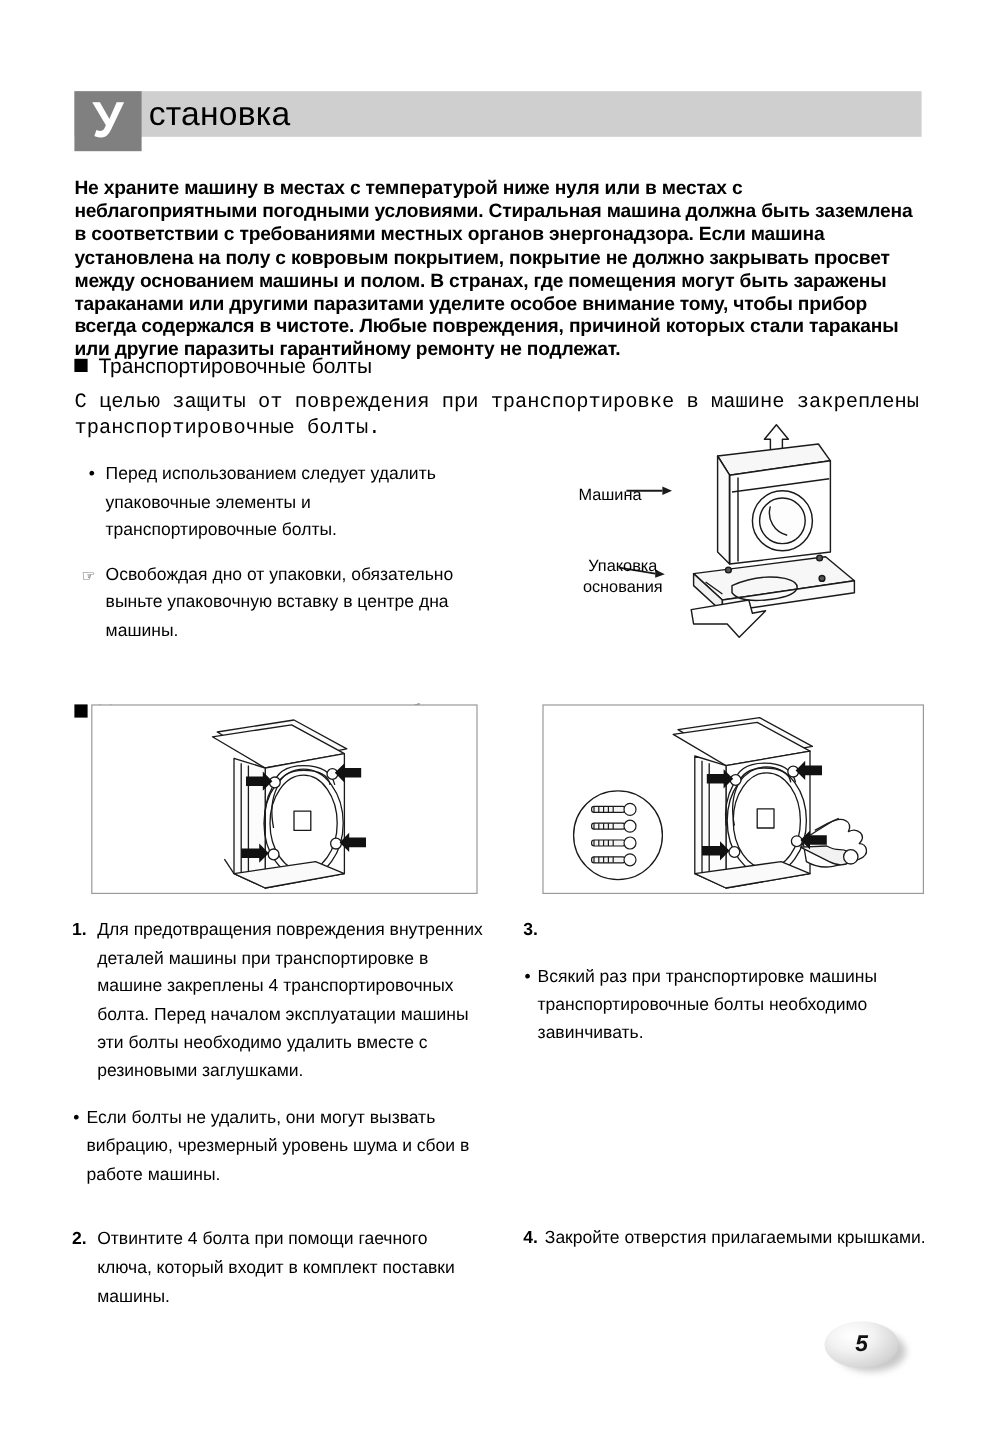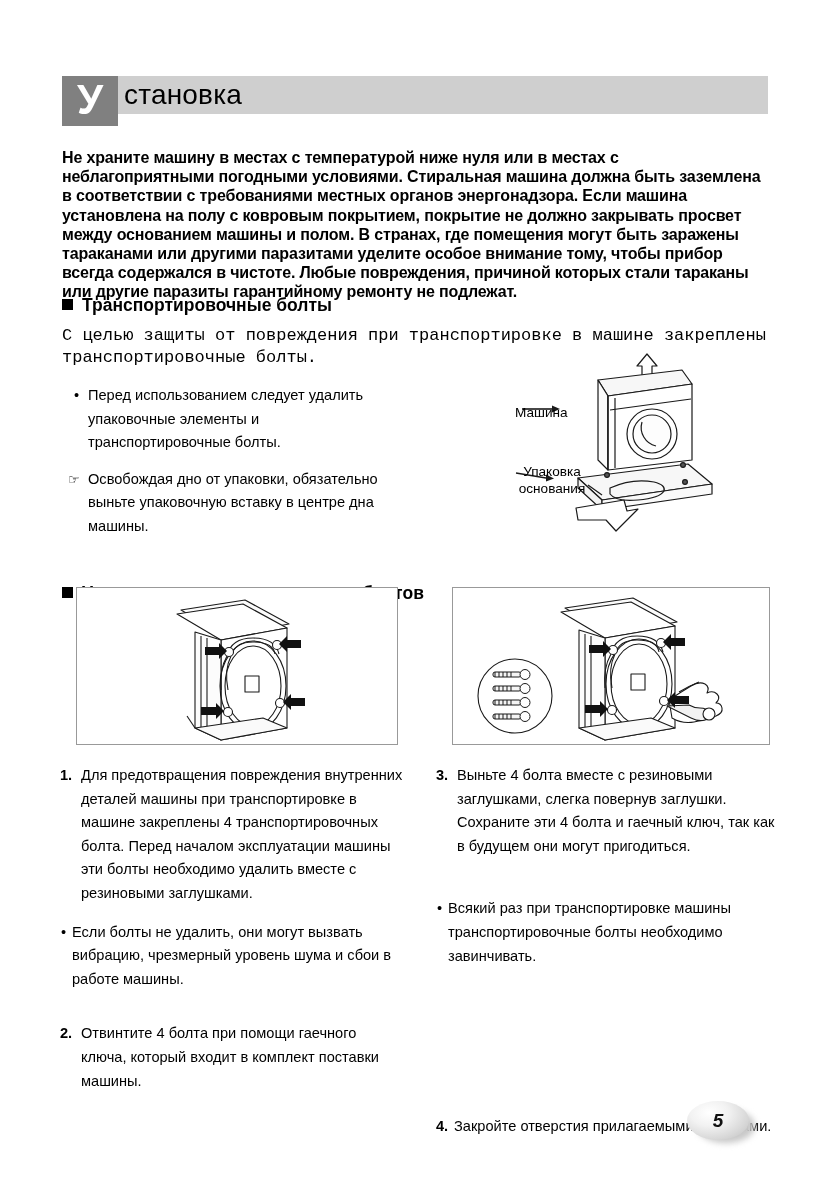--- a/index.html
+++ b/index.html
@@ -78,21 +78,21 @@
     font-weight: bold;
     line-height: 19.2px;
     text-align: left;
     letter-spacing: -0.15px;
   }
 
   
   .sec-heading {
     position: absolute;
     font-size: 17.5px;
-    font-weight: bold;
+    font-weight: normal;
     line-height: 22px;
     white-space: nowrap;
   }
   .sq {
     display: inline-block;
     width: 11px;
     height: 11px;
     background: #000;
     margin-right: 9px;
     vertical-align: 1px;
@@ -138,21 +138,20 @@
     top: 352px;
     width: 312px;
     height: 196px;
   }
   .fig-label {
     position: absolute;
     font-size: 13.6px;
     line-height: 17px;
     text-align: right;
     white-space: nowrap;
-    margin-left: 33px;
   }
   .fig-label-machine { left: 482px; top: 404px; }
   .fig-label-base { left: 470px; top: 463px; text-align: center; width: 98px; white-space: normal; }
 
   
   .illus-box {
     position: absolute;
     border: 1px solid #999999;
     background: #ffffff;
     box-sizing: border-box;
@@ -441,21 +440,20 @@
     <div class="gap-md"></div>
     <div class="step">
       <span class="num">2.</span>
       <span>Отвинтите 4 болта при помощи гаечного ключа, который входит в комплект поставки машины.</span>
     </div>
   </div>
 
   <div class="col col-right">
     <div class="step">
       <span class="num">3.</span>
-      <span>Выньте 4 болта вместе с резиновыми заглушками, слегка повернув заглушки. Сохраните эти 4 болта и гаечный ключ, так как в будущем они могут пригодиться.</span>
     </div>
     <div class="gap-lg"></div>
     <div class="sub">
       <span class="mark">•</span>
       <span>Всякий раз при транспортировке машины транспортировочные болты необходимо завинчивать.</span>
     </div>
     <div style="height:132px"></div>
     <div class="step tight">
       <span class="num">4.</span>
       <span>Закройте отверстия прилагаемыми крышками.</span>

